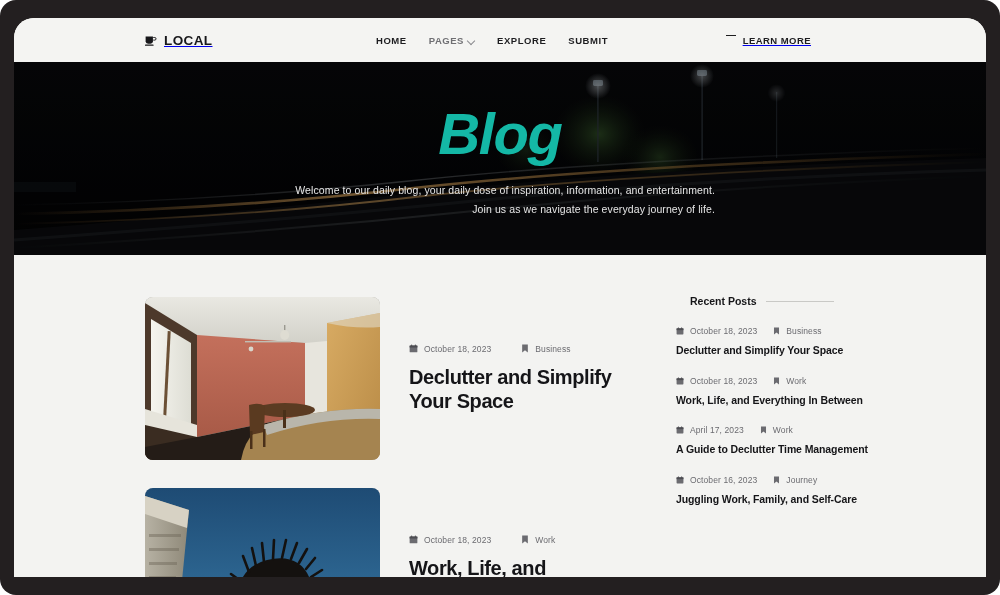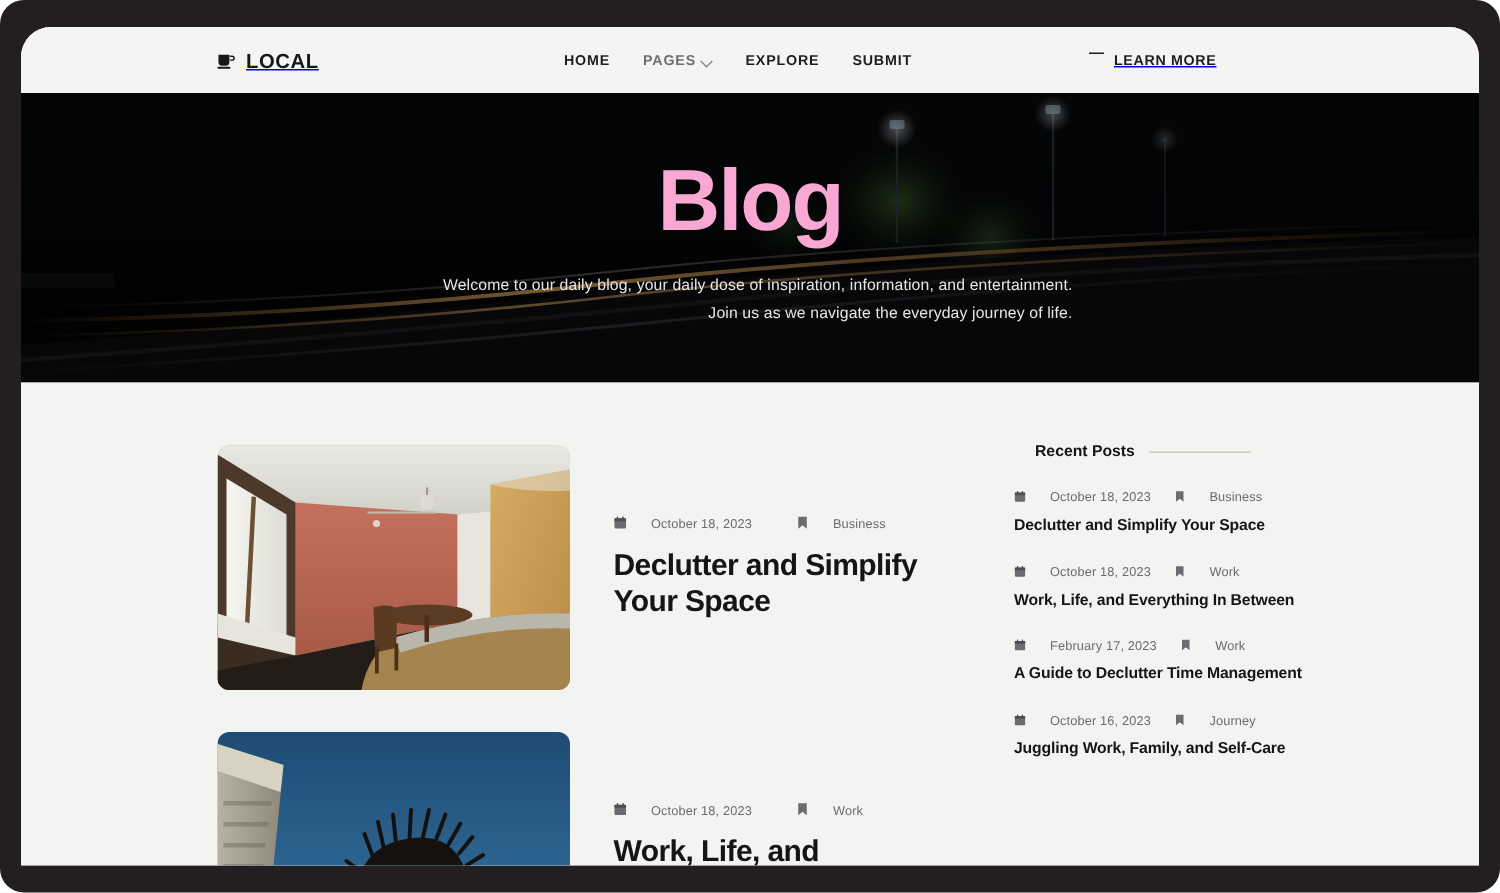--- a/index.html
+++ b/index.html
@@ -63,22 +63,22 @@
     position:relative; height:193px; overflow:hidden;
     background:#050505;
   }
   .hero-art{ position:absolute; inset:0; }
   .hero-inner{
     position:relative; z-index:4; height:100%;
     display:flex; flex-direction:column; align-items:center;
     justify-content:center; padding-top:6px;
   }
   .hero-title{
-    font-size:58px; font-weight:800; color:#f9a8d4; letter-spacing:-1.4px;
-    line-height:1; margin-bottom:18px;
+    font-size:58px; font-weight:800; color:#14b8a6; letter-spacing:-1.4px;
+    line-height:1; margin-bottom:18px;font-style:italic;
   }
   .hero-sub{
     font-size:10.5px; color:#e6e6e6; line-height:1.75; text-align:right;
     max-width:430px; letter-spacing:.1px;
   }
 
   
   .content{
     position:relative; background:#f3f3f1; height:322px; padding-top:28px;
   }
@@ -88,21 +88,21 @@
   .post{ display:flex; gap:0; margin-bottom:28px; }
   .post-thumb{
     width:235px; height:163px; border-radius:8px; overflow:hidden;
     flex:0 0 235px; position:relative; background:#ccc;
   }
   .post-body{
     flex:1; padding-left:29px; display:flex; flex-direction:column;
     justify-content:center;
   }
   .meta{ display:flex; align-items:center; gap:30px; margin-bottom:11px; }
-  .meta-item{ display:flex; align-items:center; gap:16px; }
+  .meta-item{ display:flex; align-items:center; gap:6px; }
   .meta-text{ font-size:8.5px; color:#6b6b70; letter-spacing:.1px; }
   .post-title{
     font-size:20px; font-weight:800; color:#151518; line-height:1.22;
     letter-spacing:-.4px;
   }
 
   
   .sidebar{ position:absolute; left:662px; top:12px; width:200px; }
   .side-head{ display:flex; align-items:center; gap:9px; margin-bottom:19px; }
   .side-title{ font-size:10.5px; font-weight:700; color:#151518; white-space:nowrap;padding-left:14px; }
@@ -440,21 +440,21 @@
 
           <div class="side-item">
             <div class="side-meta">
               <span class="meta-item">
                 <svg class="ico" width="8" height="8" viewBox="0 0 14 14">
                   <rect x="1" y="2.4" width="12" height="10.6" rx="1.1" fill="#6b6b70"></rect>
                   <rect x="1" y="2.4" width="12" height="3.1" fill="#4d4d52"></rect>
                   <rect x="3.4" y=".6" width="1.5" height="3" rx=".6" fill="#4d4d52"></rect>
                   <rect x="9.1" y=".6" width="1.5" height="3" rx=".6" fill="#4d4d52"></rect>
                 </svg>
-                <span class="meta-text">February 17, 2023</span>
+                <span class="meta-text">April 17, 2023</span>
               </span>
               <span class="meta-item">
                 <svg class="ico" width="7" height="8" viewBox="0 0 12 14">
                   <path d="M1.6 .9h8.8v12.2L6 9.6 1.6 13.1z" fill="#6b6b70"></path>
                 </svg>
                 <span class="meta-text">Work</span>
               </span>
             </div>
             <div class="side-post-title">A Guide to Declutter Time Management</div>
           </div>

